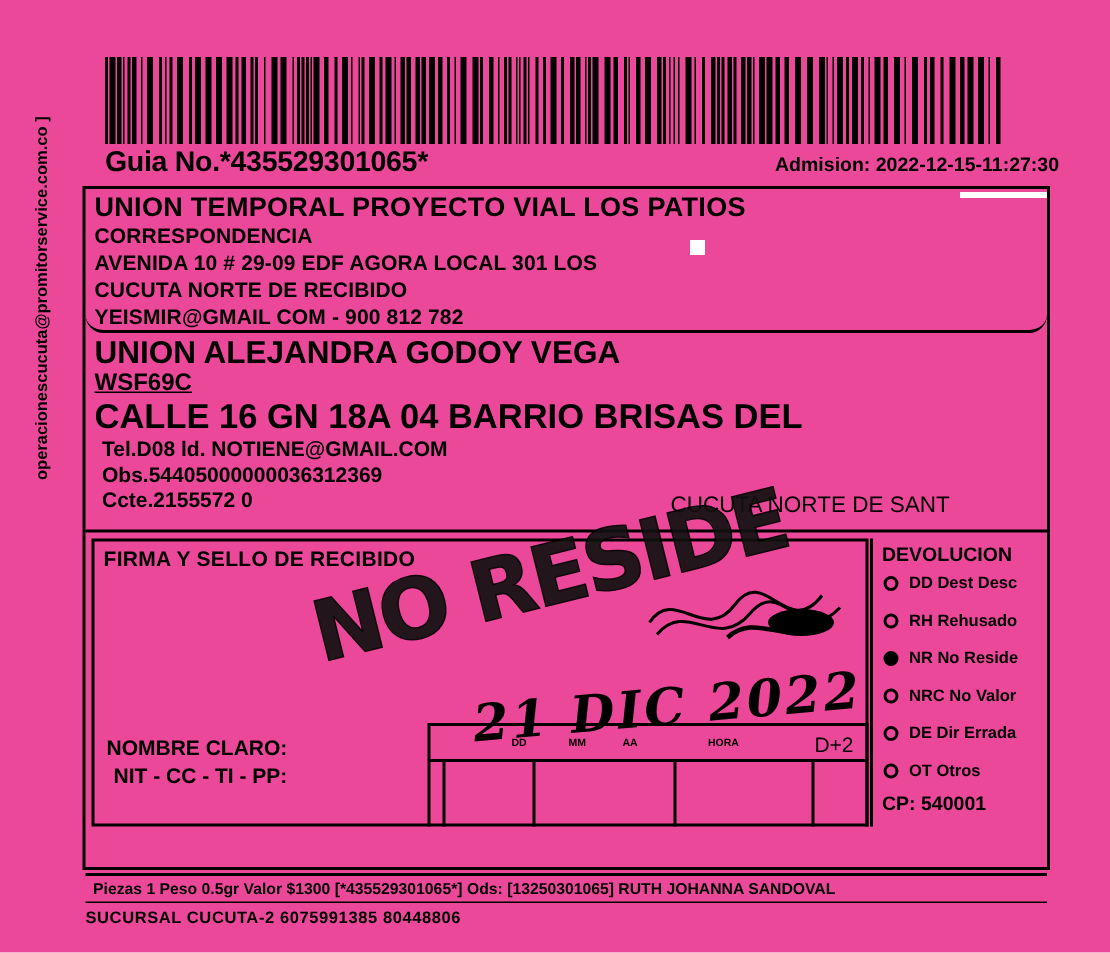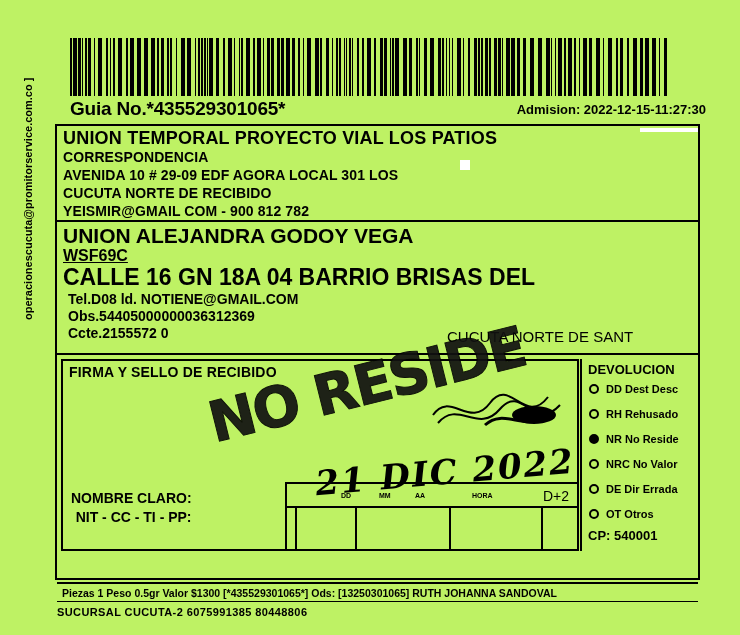--- a/index.html
+++ b/index.html
@@ -11,21 +11,21 @@
     width: 740px;
     height: 635px;
     overflow: hidden;
     font-family: "Liberation Sans", sans-serif;
     color: #000;
   }
   #sheet {
     position: relative;
     width: 740px;
     height: 635px;
-    background: #bef264;
+    background: #ec4899;
   }
 
   
   .barcode-wrap {
     position: absolute;
     left: 70px;
     top: 38px;
     width: 600px;
     height: 58px;
     display: flex;
@@ -77,20 +77,21 @@
 
   .sender-box {
     position: absolute;
     left: 0;
     top: 0;
     right: 0;
     height: 96px;
     border-bottom: 2px solid #000;
     box-sizing: border-box;
     padding: 2px 0 0 6px;
+    border-radius: 12px;
   }
   .sender-name {
     font-size: 18px;
     font-weight: bold;
     letter-spacing: 0.2px;
     line-height: 20px;
     white-space: nowrap;
   }
   .sender-line {
     font-size: 14px;

